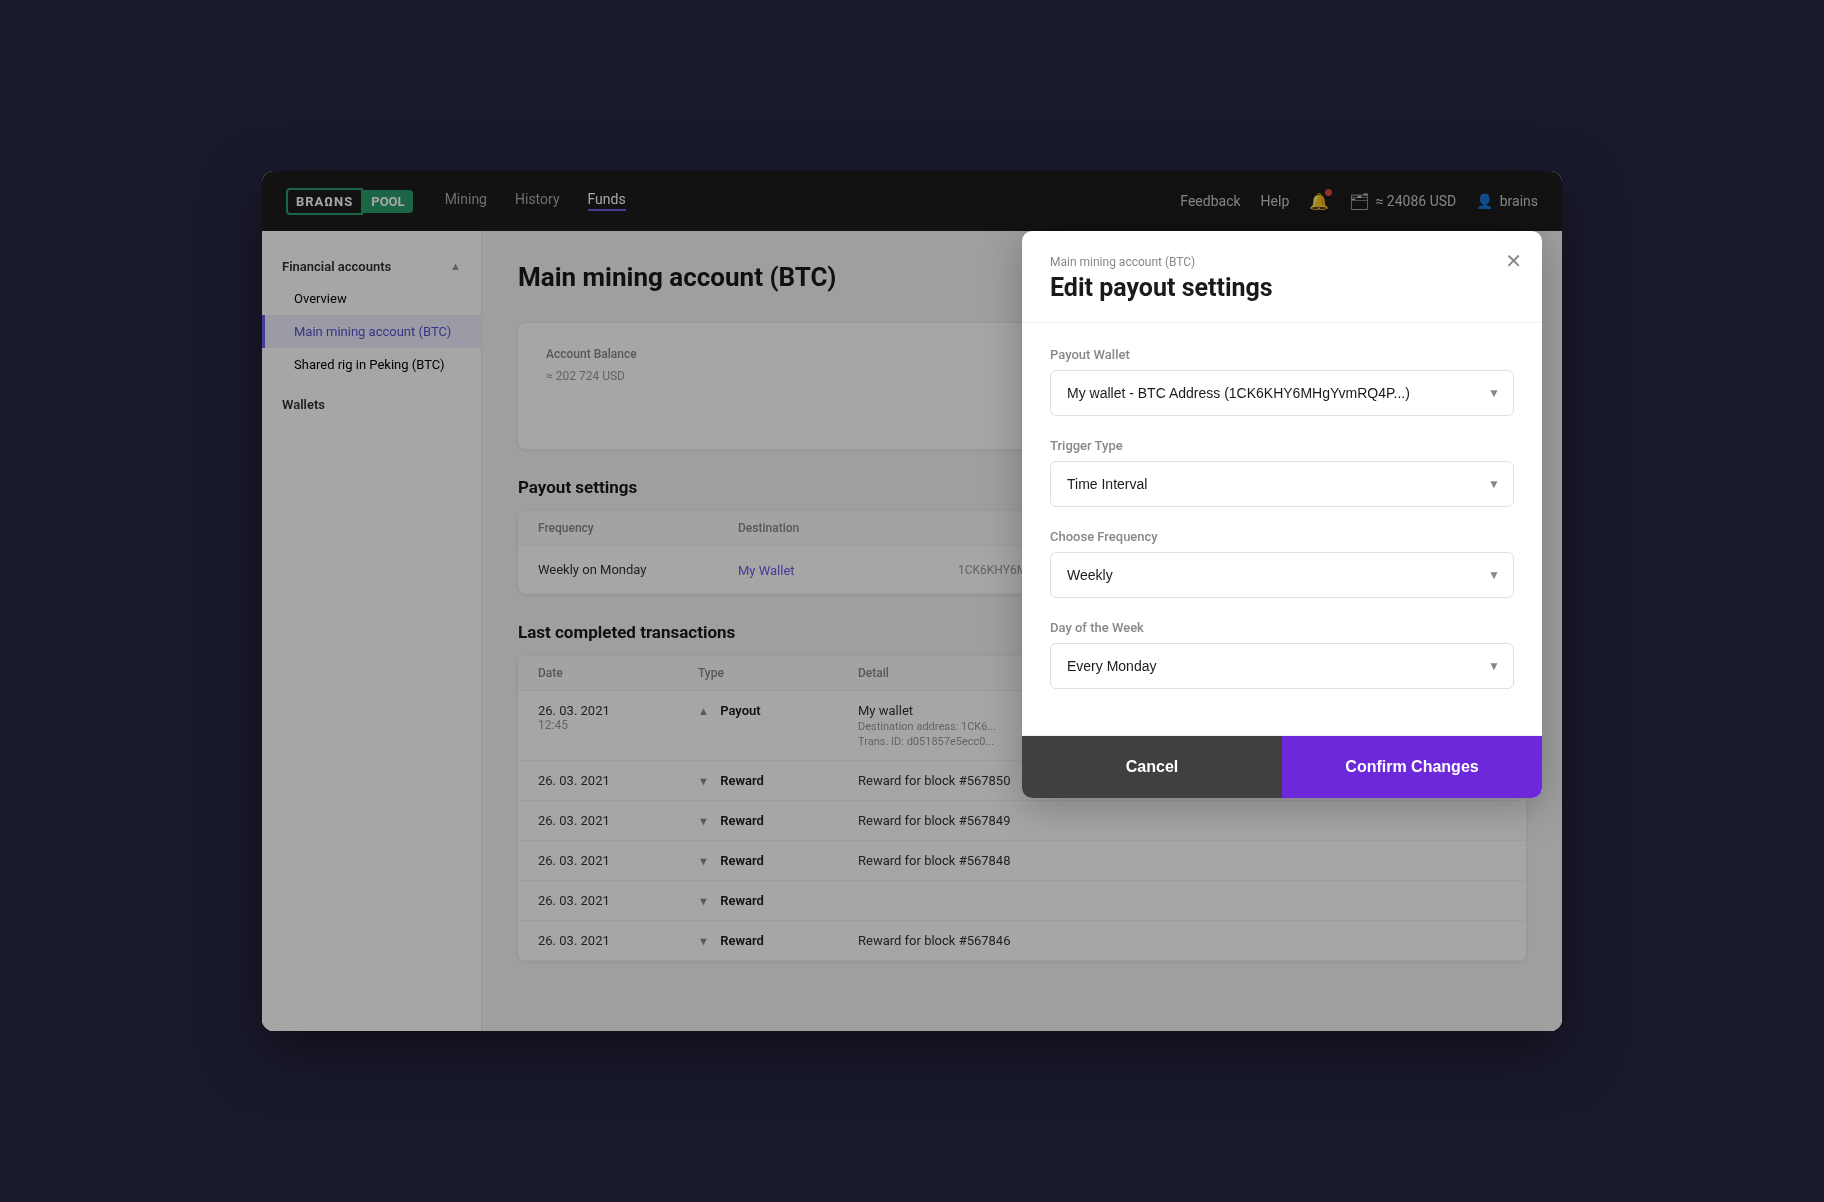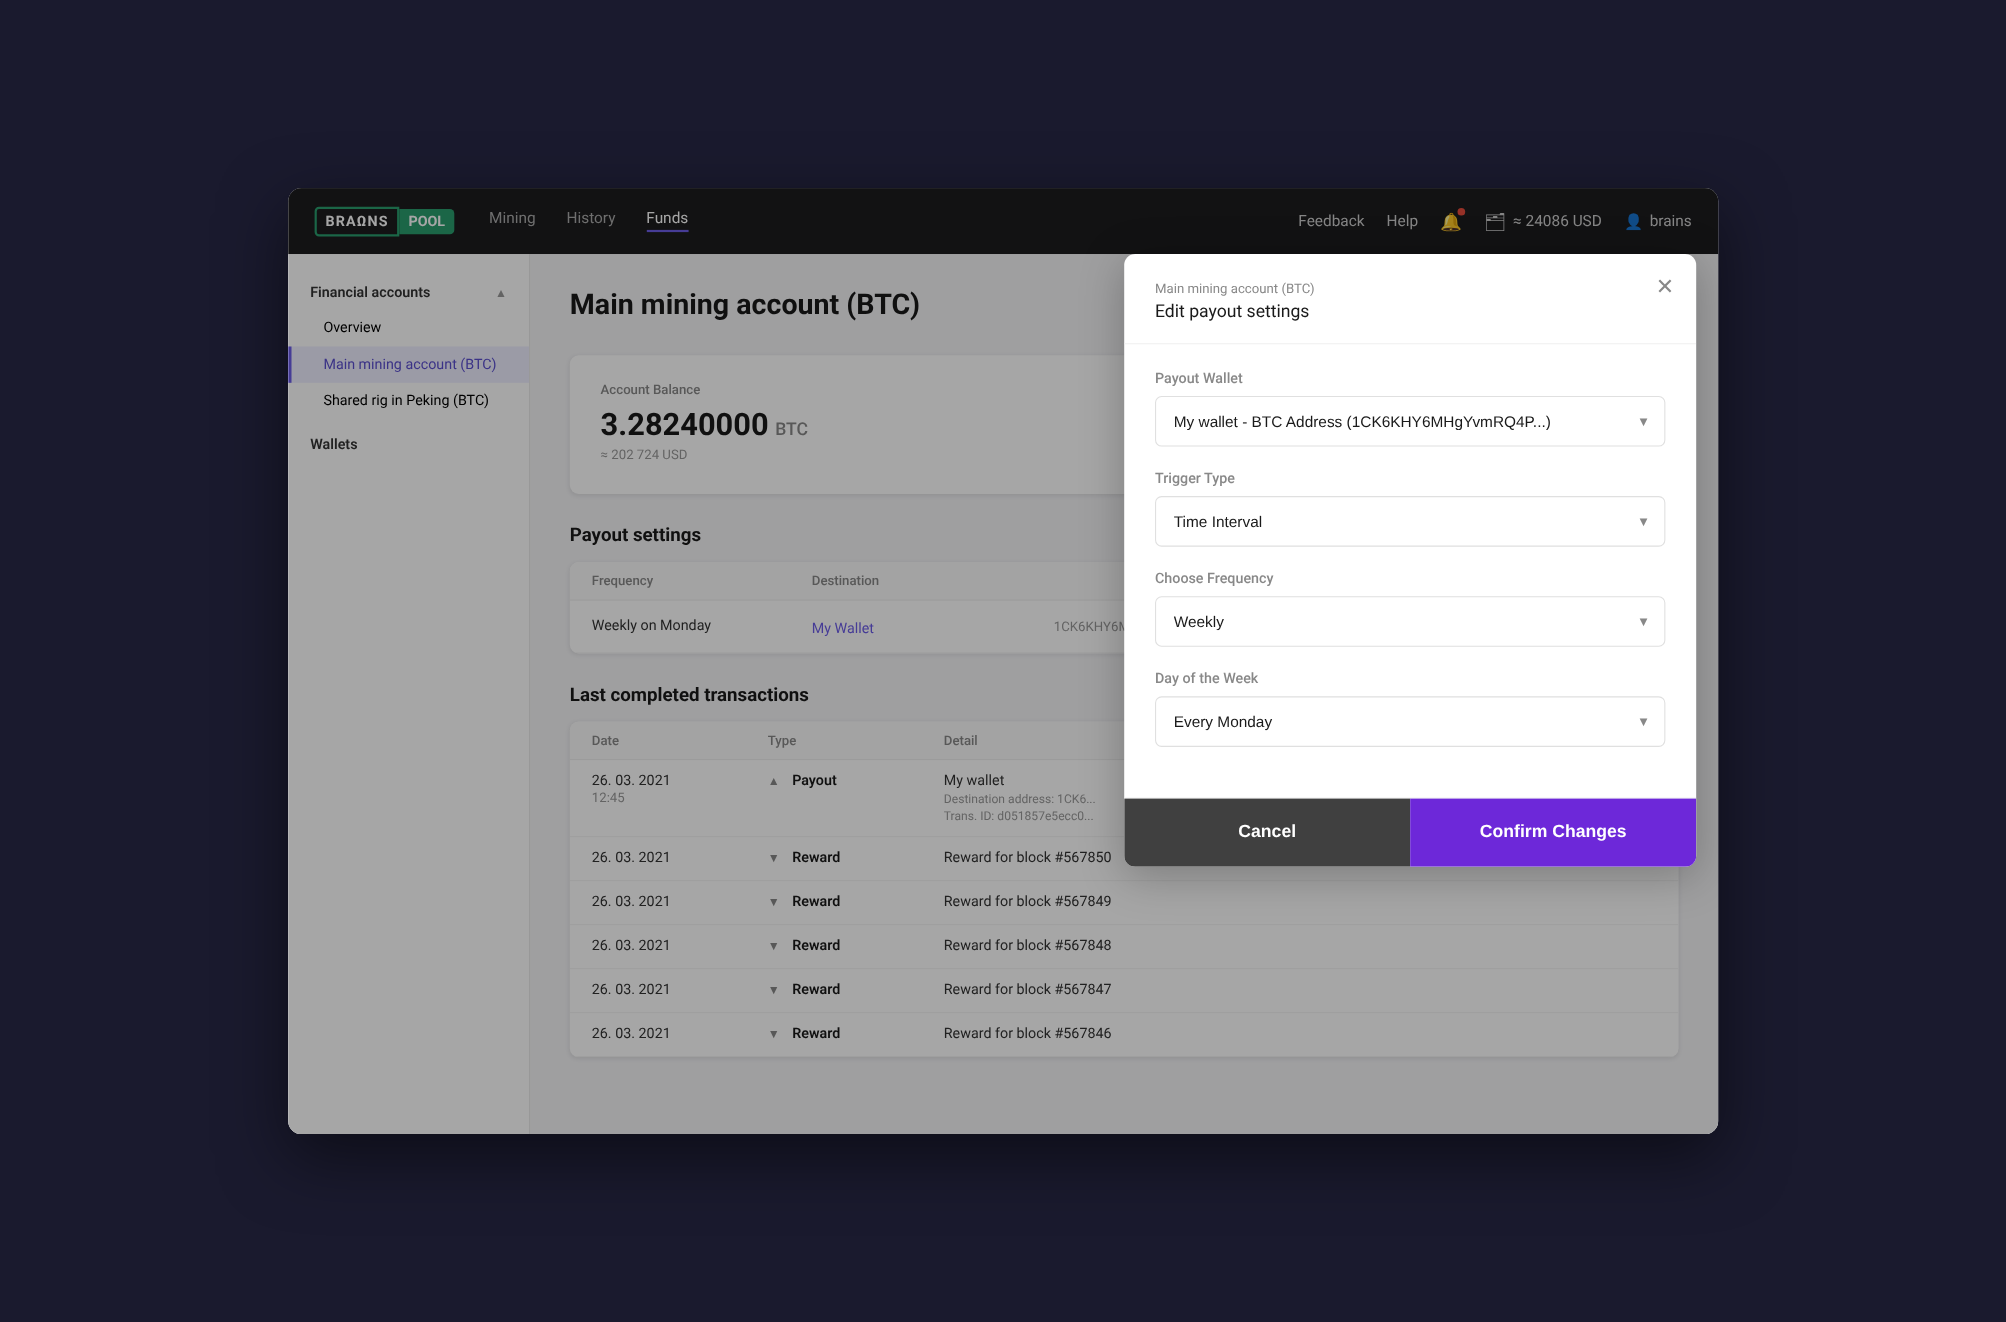--- a/index.html
+++ b/index.html
@@ -313,22 +313,22 @@
       padding: 24px 28px 20px;
       border-bottom: 1px solid #f0f0f0;
       position: relative;
     }
     .modal-subtitle {
       font-size: 12px;
       color: #888;
       margin-bottom: 4px;
     }
     .modal-title {
-      font-size: 16px;
-      font-weight: 400;
+      font-size: 25px;
+      font-weight: 700;
       color: #1a1a1a;
     }
     .modal-close {
       position: absolute;
       top: 20px;
       right: 20px;
       background: none;
       border: none;
       font-size: 20px;
       color: #888;
@@ -450,23 +450,20 @@
     <main class="main-content">
 
       <div class="page-header">
         <h1 class="page-title">Main mining account (BTC)</h1>
         <button class="more-btn">···</button>
       </div>
 
       <div class="stats-row">
         <div class="stat-card">
           <div class="stat-label">Account Balance</div>
-          <div class="stat-value">
-            <span>3.28240000</span><span class="unit">BTC</span>
-          </div>
           <div class="stat-sub">≈ 202 724 USD</div>
         </div>
         <div class="stat-card stat-next">
           <div class="stat-label">Next Payout</div>
           <div class="stat-value">in 2 days</div>
           <div class="stat-sub">estimated</div>
         </div>
       </div>
 
       <div class="section-title">Payout settings</div>
@@ -549,23 +546,20 @@
         </div>
 
         <div class="trans-row">
           <div class="td-date">
               <div class="date-main">26. 03. 2021</div>
             </div>
           <div class="td-type">
             <span class="expand-chevron">▼</span>
             <span>Reward</span>
           </div>
-          <div class="td-detail">
-              <div class="detail-main">Reward for block #567847</div>
-            </div>
         </div>
 
         <div class="trans-row">
           <div class="td-date">
               <div class="date-main">26. 03. 2021</div>
             </div>
           <div class="td-type">
             <span class="expand-chevron">▼</span>
             <span>Reward</span>
           </div>

